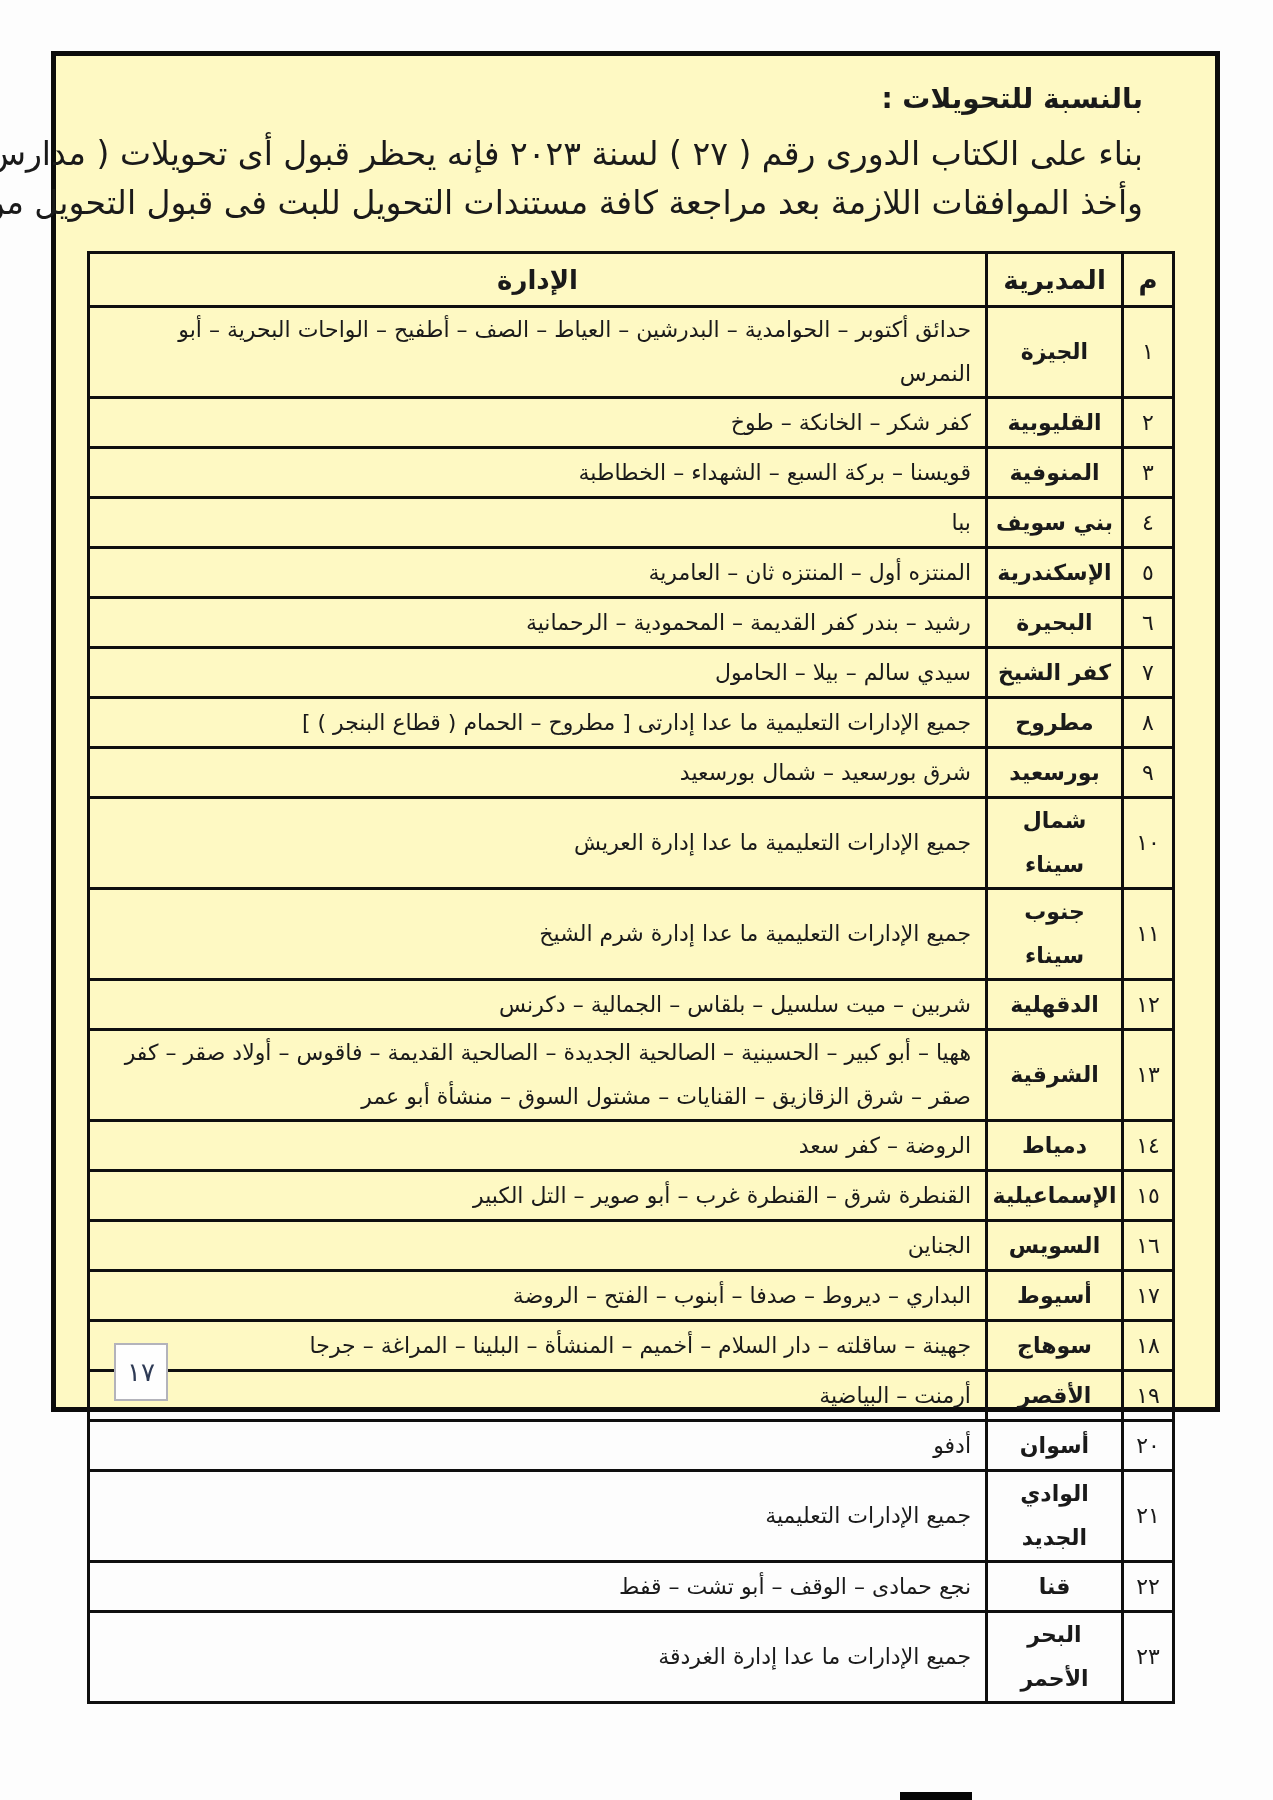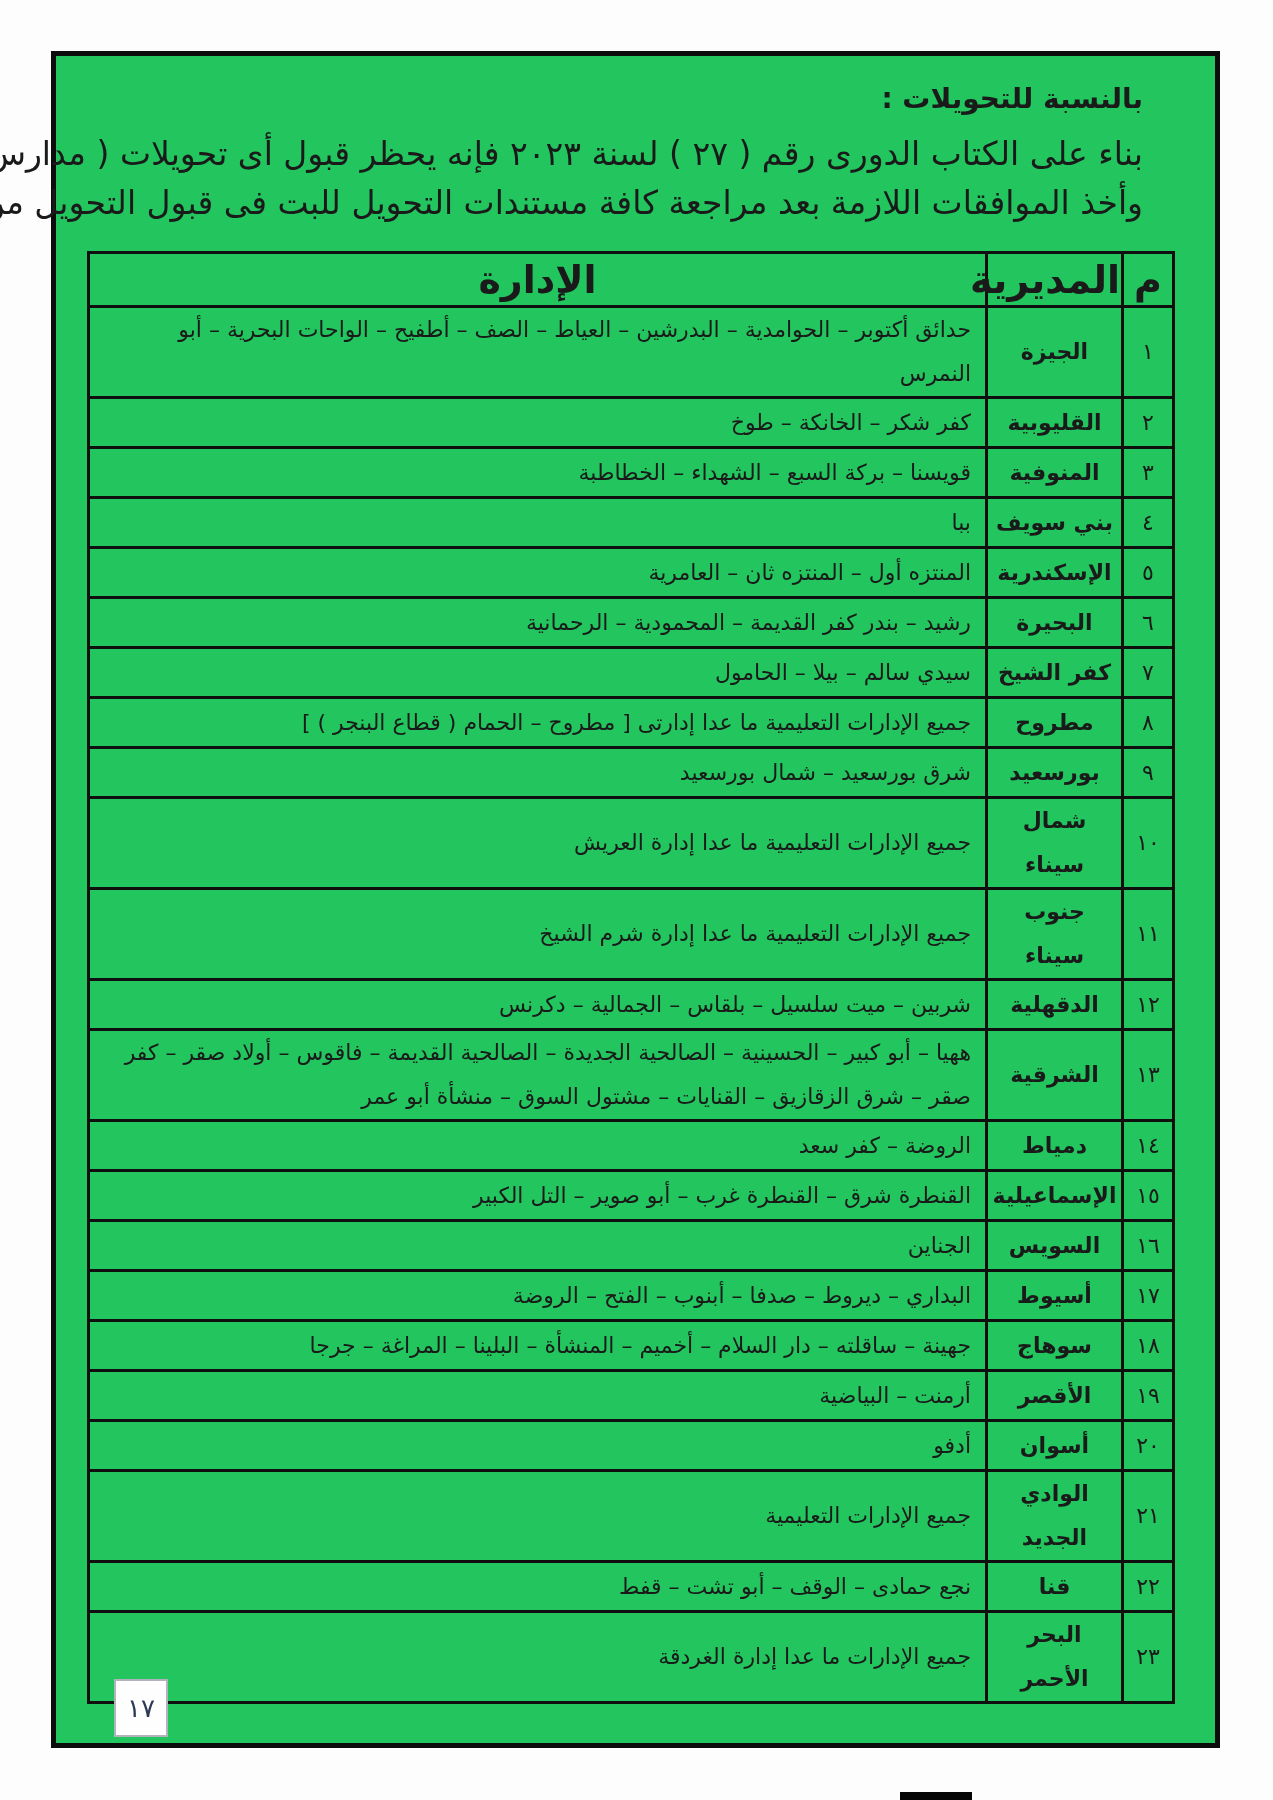--- a/index.html
+++ b/index.html
@@ -14,24 +14,24 @@
     overflow: hidden;
     font-family: "DejaVu Sans", sans-serif;
     color: #1a1a1a;
     direction: rtl;
   }
   .page-frame {
     position: absolute;
     left: 51px;
     top: 51px;
     width: 1169px;
-    height: 1697px;
+    height: 1361px;
     border: 5px solid #0c0c0c;
     box-sizing: border-box;
-    background: #22c55e;
+    background: #fef9c3;
   }
   .content {
     padding: 24px 72px 0 58px;
   }
   .doc-title {
     margin: 2px 0 14px 0;
     font-size: 28px;
     font-weight: bold;
     text-align: right;
     letter-spacing: 0px;
@@ -58,21 +58,21 @@
     table-layout: fixed;
     border: 2px solid #0f0f0f;
   }
   .transfers-table th,
   .transfers-table td {
     border: 3px solid #0f0f0f;
     box-sizing: border-box;
   }
   .transfers-table th {
     height: 54px;
-    font-size: 38px;
+    font-size: 26px;
     font-weight: bold;
     text-align: center;
     vertical-align: middle;
   }
   .transfers-table td {
     height: 50px;
     font-size: 22px;
     vertical-align: middle;
     line-height: 44px;
   }

